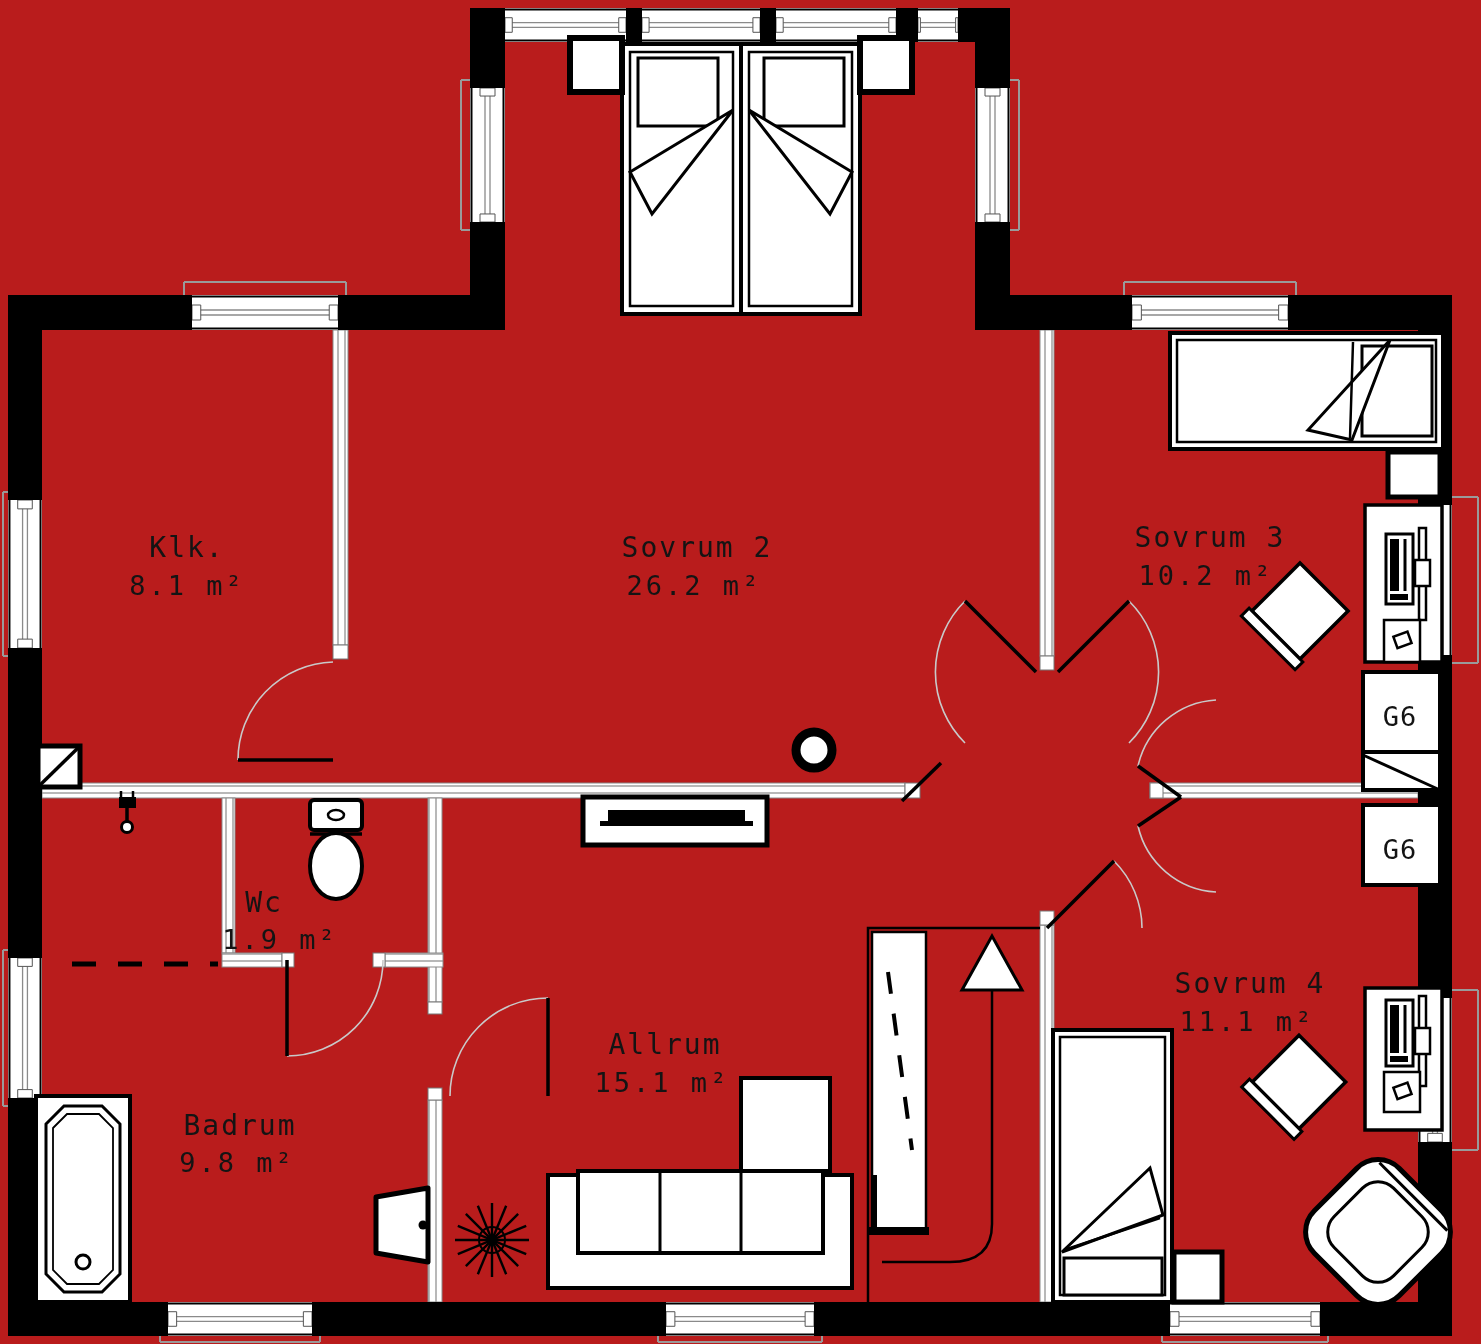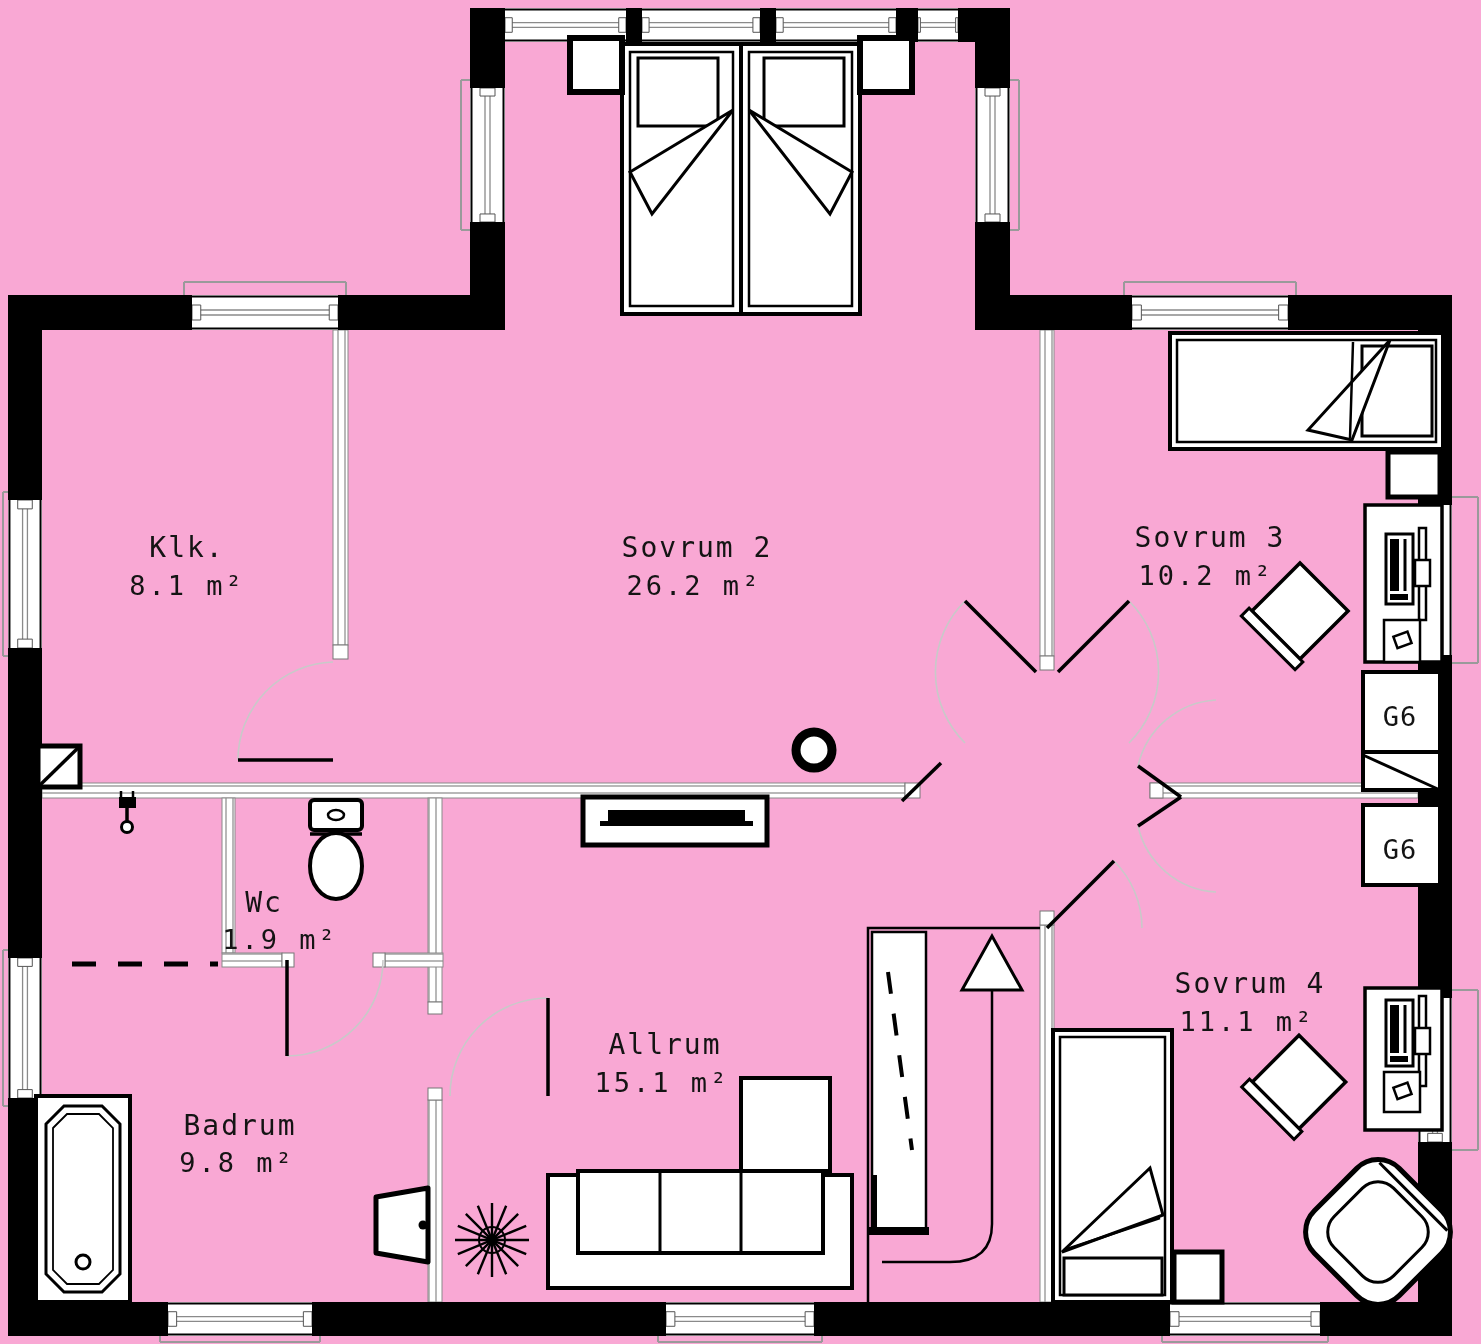--- a/index.html
+++ b/index.html
@@ -1,16 +1,16 @@
 <!DOCTYPE html>
 <html><head>
 <meta charset="utf-8">
 <style>
   html,body{margin:0;padding:0;background:#ffffff;}
-  .plan-wrap{width:1481px;height:1344px;position:relative;background:#f9a8d4;}
+  .plan-wrap{width:1481px;height:1344px;position:relative;background:#b91c1c;}
   svg{display:block;}
   text{font-family:"DejaVu Sans Mono","Liberation Mono",monospace;fill:#141414;}
   .room-name{font-size:28px;letter-spacing:2px;}
   .room-area{font-size:27px;letter-spacing:3px;}
   .g6-label{font-size:27px;letter-spacing:1px;}
   .wall{fill:#000;}
   .iwall{stroke:#8a8a8a;stroke-width:1;}
   .cap{fill:#fff;stroke:#777;stroke-width:1;}
   .furn{fill:#fff;stroke:#000;}
   .arc{fill:none;stroke:#c9c9c9;stroke-width:1.6;}

